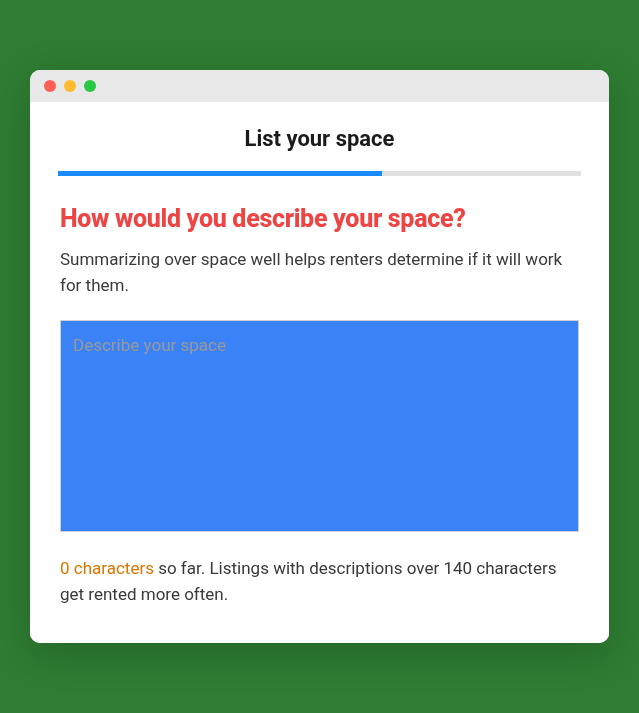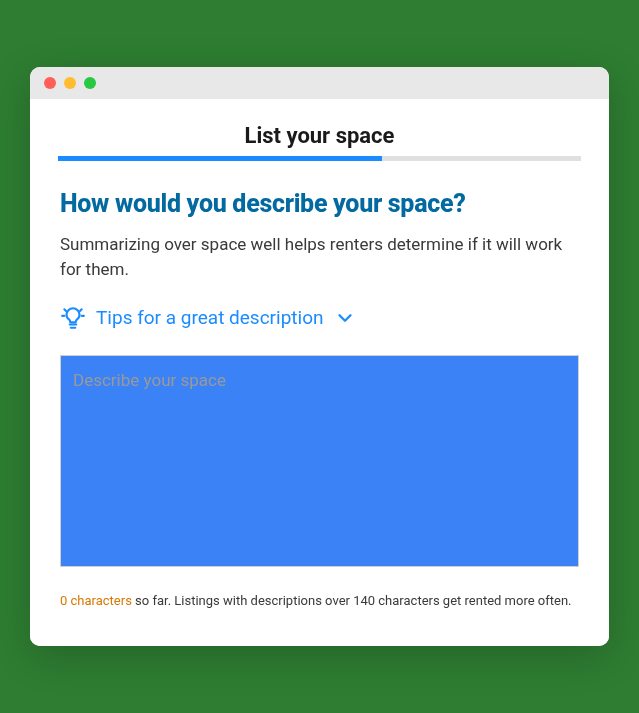--- a/index.html
+++ b/index.html
@@ -41,39 +41,39 @@
     .dot.yellow { background: #febc2e; }
     .dot.green { background: #28c840; }
     .content {
       background: #fff;
     }
     .page-title {
       text-align: center;
       font-size: 22px;
       font-weight: 700;
       color: #1a1a1a;
-      padding: 24px 0 8px 0;
+      padding: 24px 0 20px 0;
     }
     .progress-track {
       background: #e0e0e0;
       height: 5px;
       margin: 0 28px;
     }
     .progress-fill {
       background: #1a8cff;
       height: 100%;
       width: 62%;
     }
     .body {
       padding: 28px 30px 36px 30px;
     }
     .heading {
       font-size: 25px;
       font-weight: 800;
-      color: #0369a1;
+      color: #ef4444;
       margin-bottom: 14px;
       letter-spacing: -0.3px;
     }
     .subheading {
       font-size: 17px;
       color: #3a3a3a;
       line-height: 1.5;
       margin-bottom: 22px;
     }
     .tips-row {
@@ -95,21 +95,21 @@
       font-size: 17px;
       font-family: inherit;
       resize: none;
       outline: none;
       color: #333;
     }
     .textarea::placeholder {
       color: #999;
     }
     .helper {
-      font-size: 13px;
+      font-size: 17px;
       color: #3a3a3a;
       line-height: 1.5;
       margin-top: 20px;
     }
     .count {
       color: #d97700;
     }
   </style>
 </head>
 <body>
@@ -122,35 +122,20 @@
   </div>
   <div class="content">
     <div class="page-title">List your space</div>
     <div class="progress-track">
       <div class="progress-fill" style="width: 62%;"></div>
     </div>
     <div class="body">
       <h1 class="heading">How would you describe your space?</h1>
       <p class="subheading">Summarizing over space well helps renters determine if it will work for them.</p>
 
-      <div class="tips-row">
-        <svg width="26" height="26" viewBox="0 0 24 24" fill="none" stroke="#1a8cff" stroke-width="2" stroke-linecap="round" stroke-linejoin="round">
-          <line x1="2" y1="10" x2="4" y2="10"></line>
-          <line x1="4" y1="4" x2="5.5" y2="5.5"></line>
-          <line x1="20" y1="4" x2="18.5" y2="5.5"></line>
-          <line x1="22" y1="10" x2="20" y2="10"></line>
-          <path d="M9 18h6"></path>
-          <path d="M10 21h4"></path>
-          <path d="M12 3a6 6 0 0 0-6 6c0 2 1 3.5 2.5 4.5.8.6 1 1.5 1 2.5h5c0-1 .2-1.9 1-2.5C17 12.5 18 11 18 9a6 6 0 0 0-6-6z"></path>
-        </svg>
-        <span>Tips for a great description</span>
-        <svg width="22" height="22" viewBox="0 0 24 24" fill="none" stroke="#1a8cff" stroke-width="2.5" stroke-linecap="round" stroke-linejoin="round">
-          <polyline points="6 9 12 15 18 9"></polyline>
-        </svg>
-      </div>
 
       <textarea class="textarea" placeholder="Describe your space" style=""></textarea>
 
       <p class="helper">
         <span class="count">0 characters</span><span> so far. Listings with descriptions over 140 characters get rented more often.</span>
       </p>
     </div>
   </div>
 </div>
 

